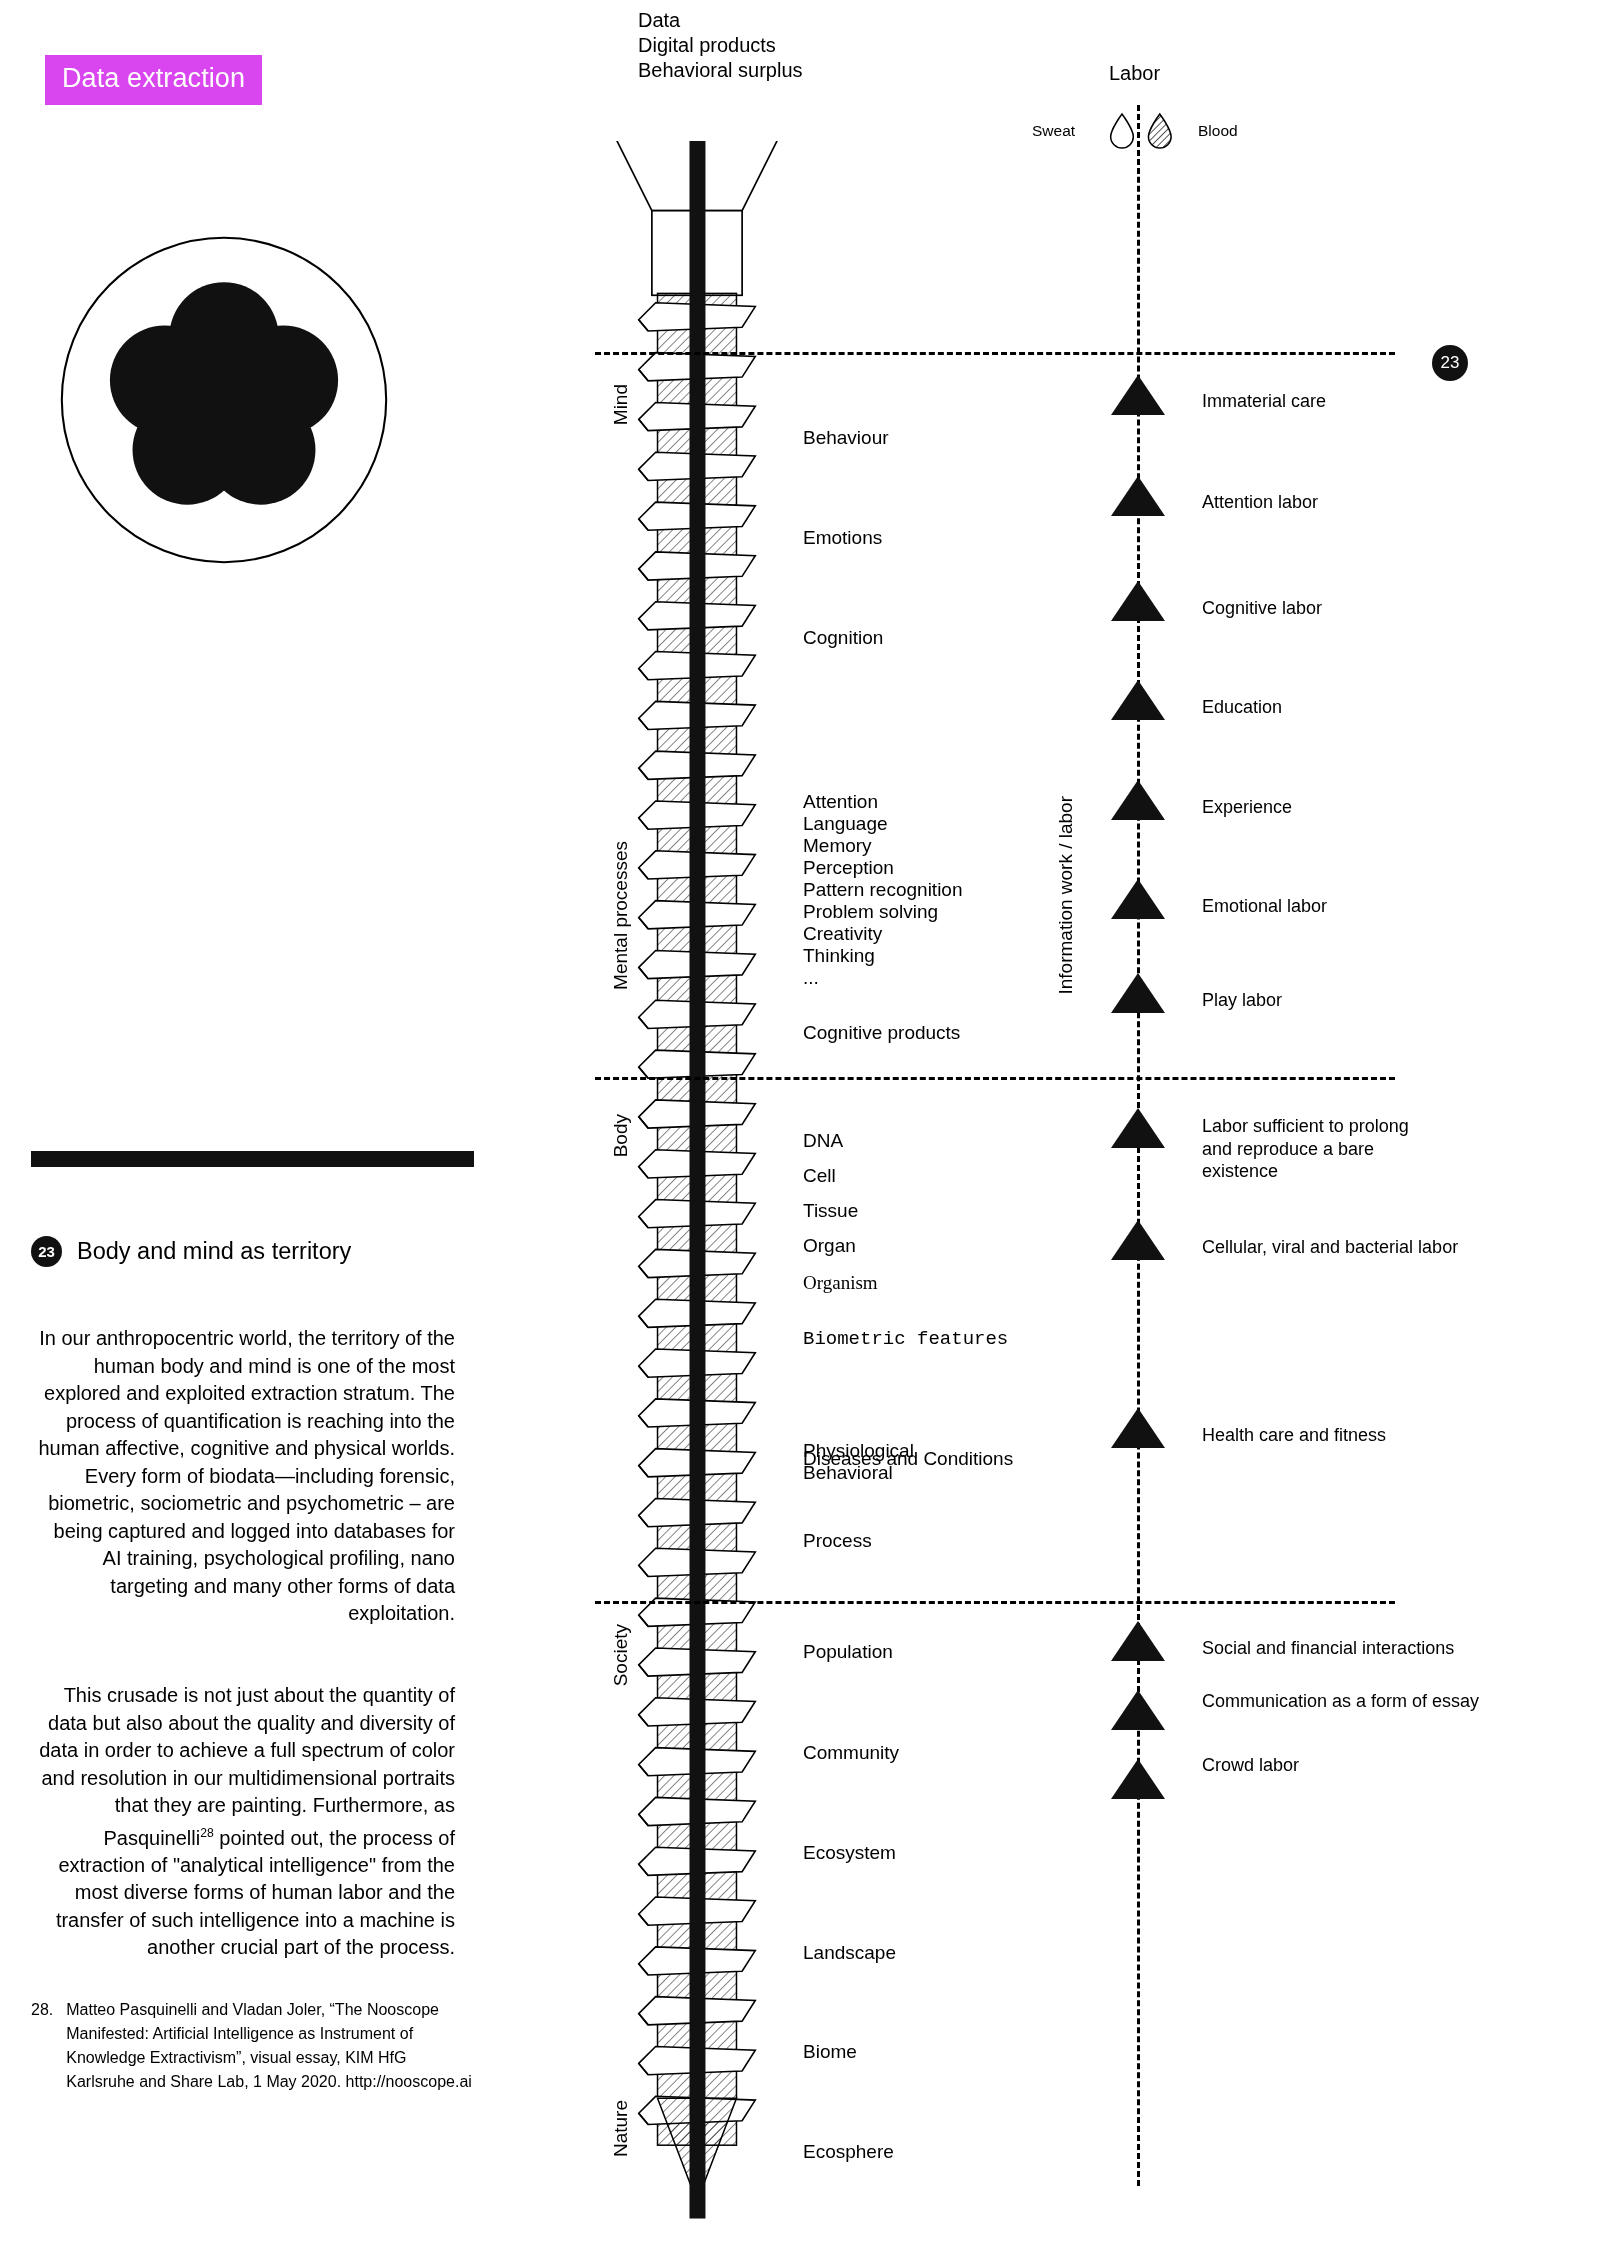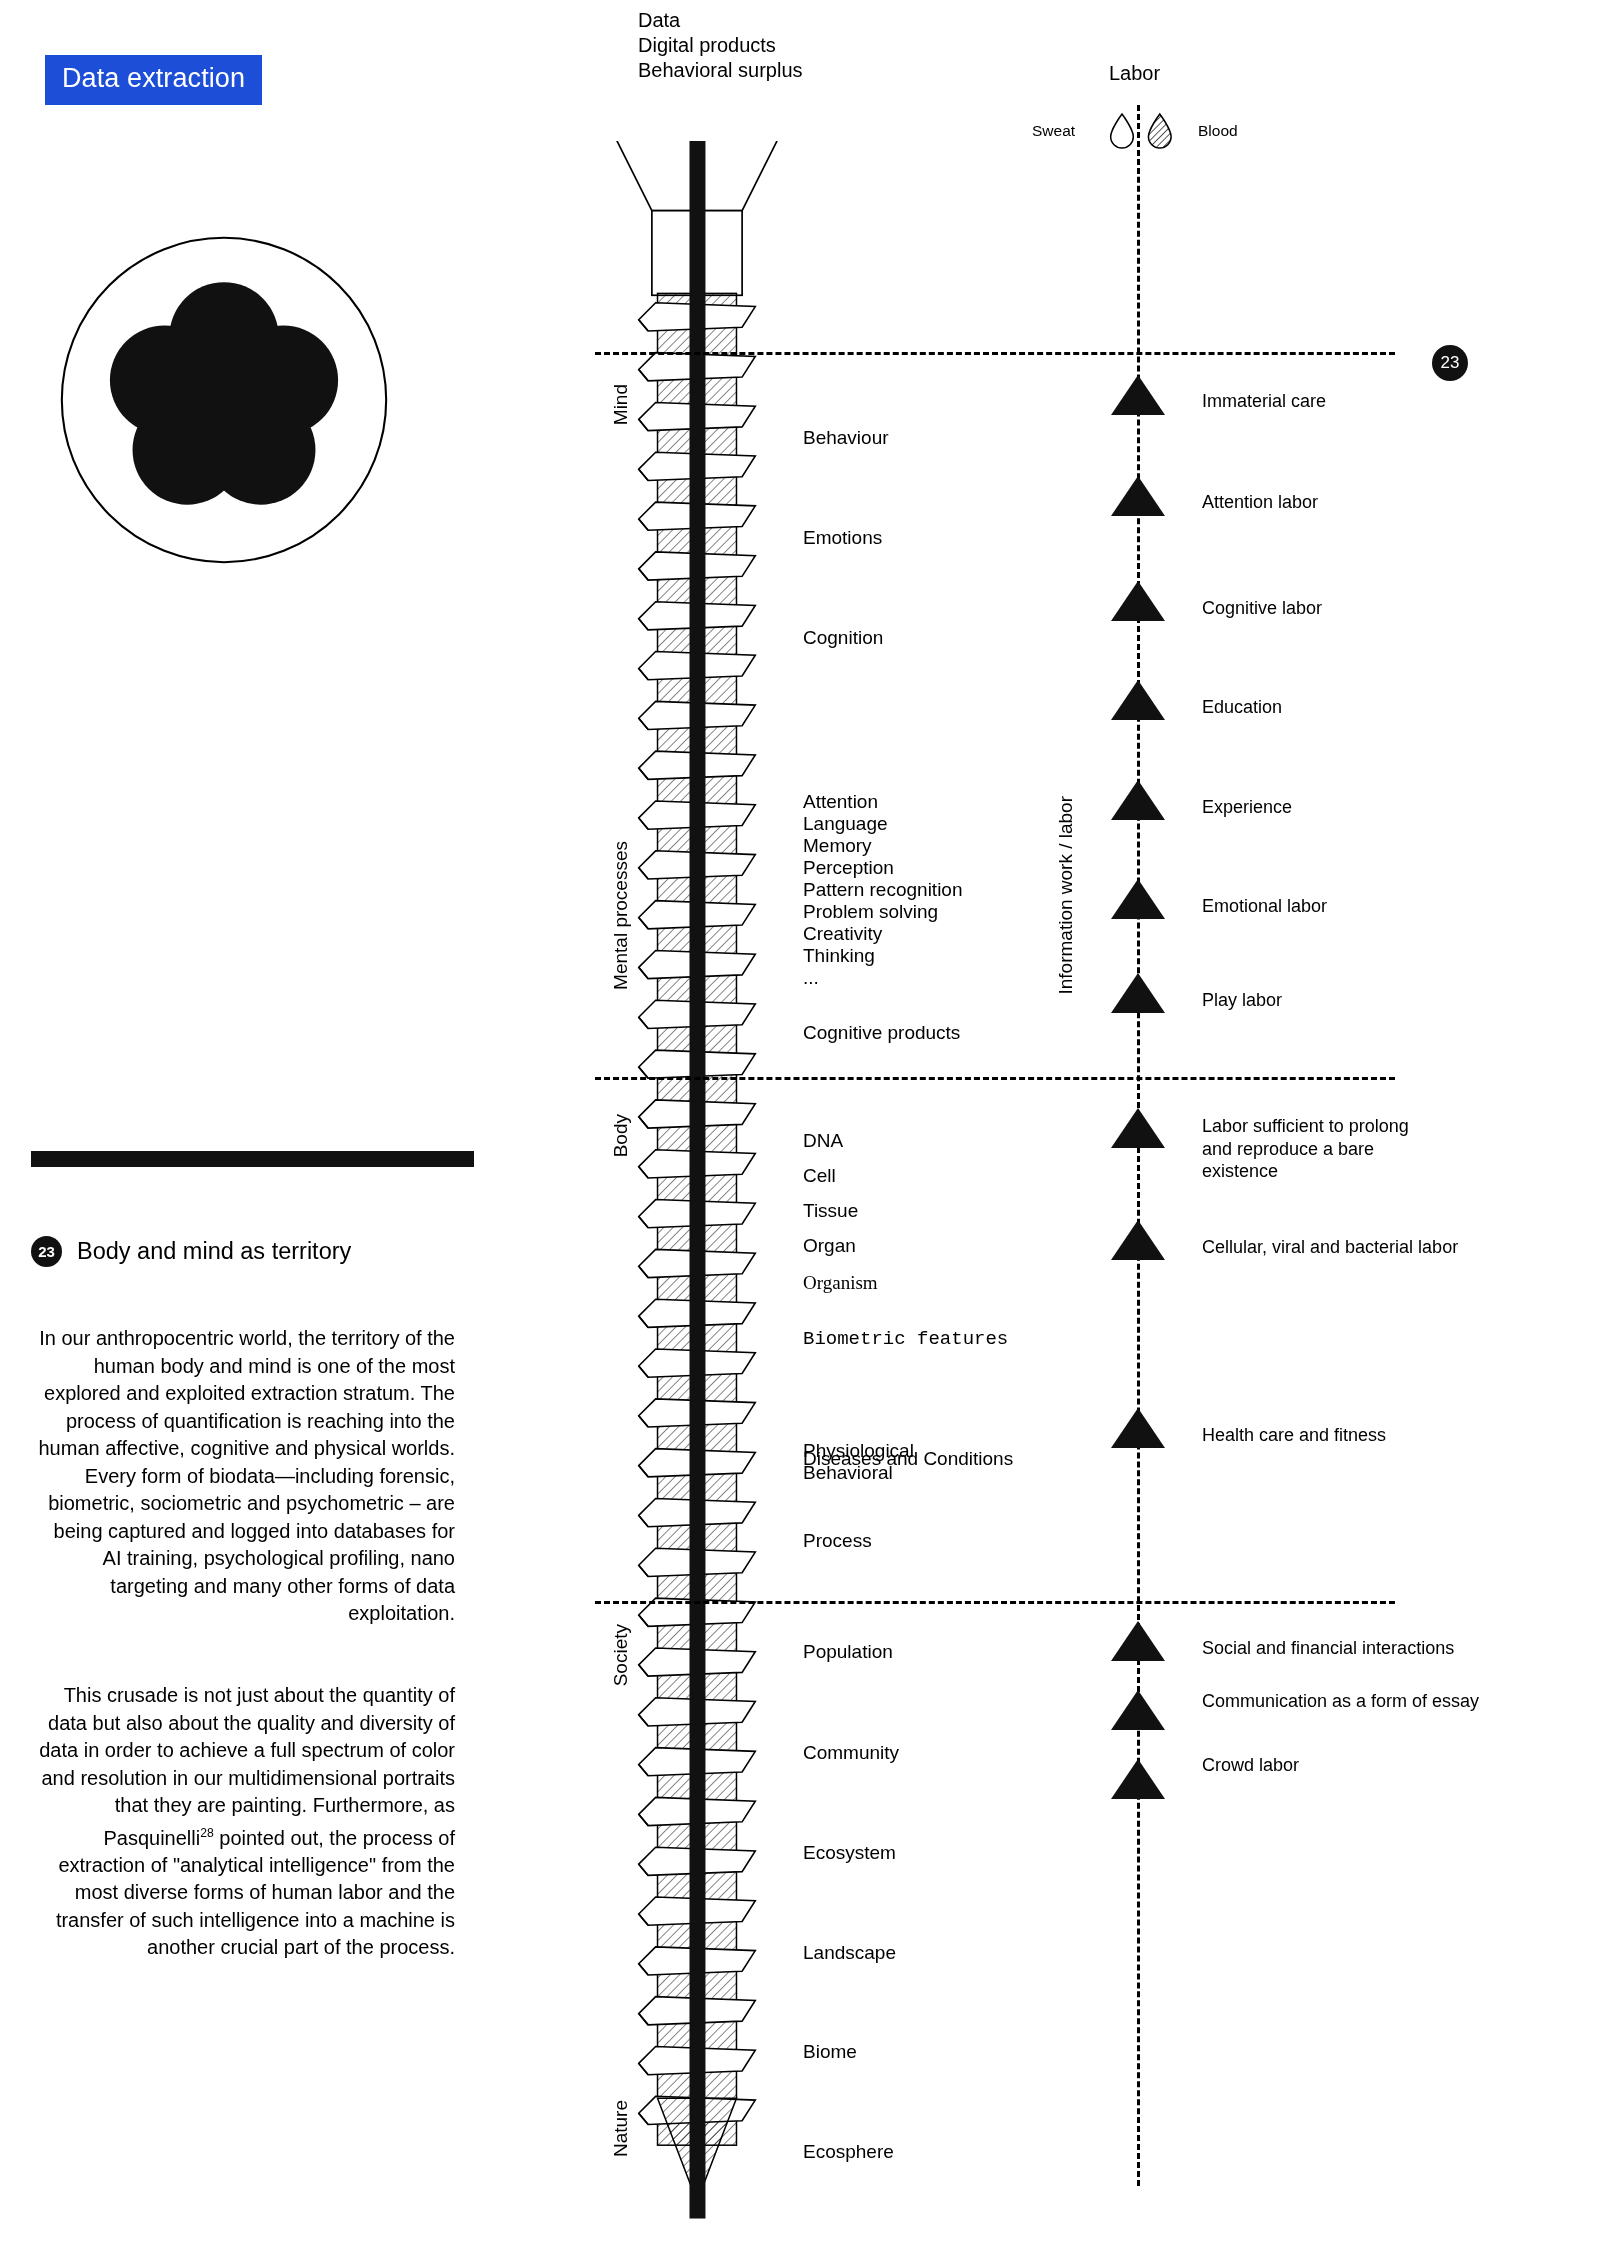--- a/index.html
+++ b/index.html
@@ -10,21 +10,21 @@
     font-family:"Liberation Sans", sans-serif;
     color:#000;
     position:relative;
     overflow:hidden;
   }
   .page { position:relative; width:1618px; height:2260px; }
 
   
   .title-tag{
     position:absolute; left:45px; top:55px;
-    background:#1d4ed8; color:#fff;
+    background:#d946ef; color:#fff;
     font-size:27px; line-height:1;
     padding:10.4px 17px 12.2px 17px;
     letter-spacing:0.1px;
   }
   .flower-wrap{
     position:absolute; left:59px; top:235px;
     width:330px; height:330px;
   }
   .flower-wrap svg{ display:block; }
 
@@ -159,20 +159,24 @@
 
   <div class="sec-head">
     <div class="num-badge">23</div>
     <div class="sec-head-label">Body and mind as territory</div>
   </div>
 
   <div class="body-copy p1">In our anthropocentric world, the territory of the human body and mind is one of the most explored and exploited extraction stratum. The process of quantification is reaching into the human affective, cognitive and physical worlds. Every form of biodata—including forensic, biometric, sociometric and psychometric – are being captured and logged into databases for AI training, psychological profiling, nano targeting and many other forms of data exploitation.</div>
 
   <div class="body-copy p2"><span>This crusade is not just about the quantity of data but also about the quality and diversity of data in order to achieve a full spectrum of color and resolution in our multidimensional portraits that they are painting. Furthermore, as Pasquinelli</span><span class="sup">28</span><span> pointed out, the process of extraction of "analytical intelligence" from the most diverse forms of human labor and the transfer of such intelligence into a machine is another crucial part of the process.</span></div>
 
+  <div class="footnote">
+    <div class="footnote-num">28.</div>
+    <div class="footnote-txt">Matteo Pasquinelli and Vladan Joler, “The Nooscope Manifested: Artificial Intelligence as Instrument of Knowledge Extractivism”, visual essay, KIM HfG Karlsruhe and Share Lab, 1 May 2020. http://nooscope.ai</div>
+  </div>
 
   <div class="data-labels" style="white-space:pre-line;">Data
 Digital products
 Behavioral surplus</div>
 
   <div class="labor-title">Labor</div>
   <div class="sweat-label">Sweat</div>
   <div class="blood-label">Blood</div>
 
   <div class="droplets">

